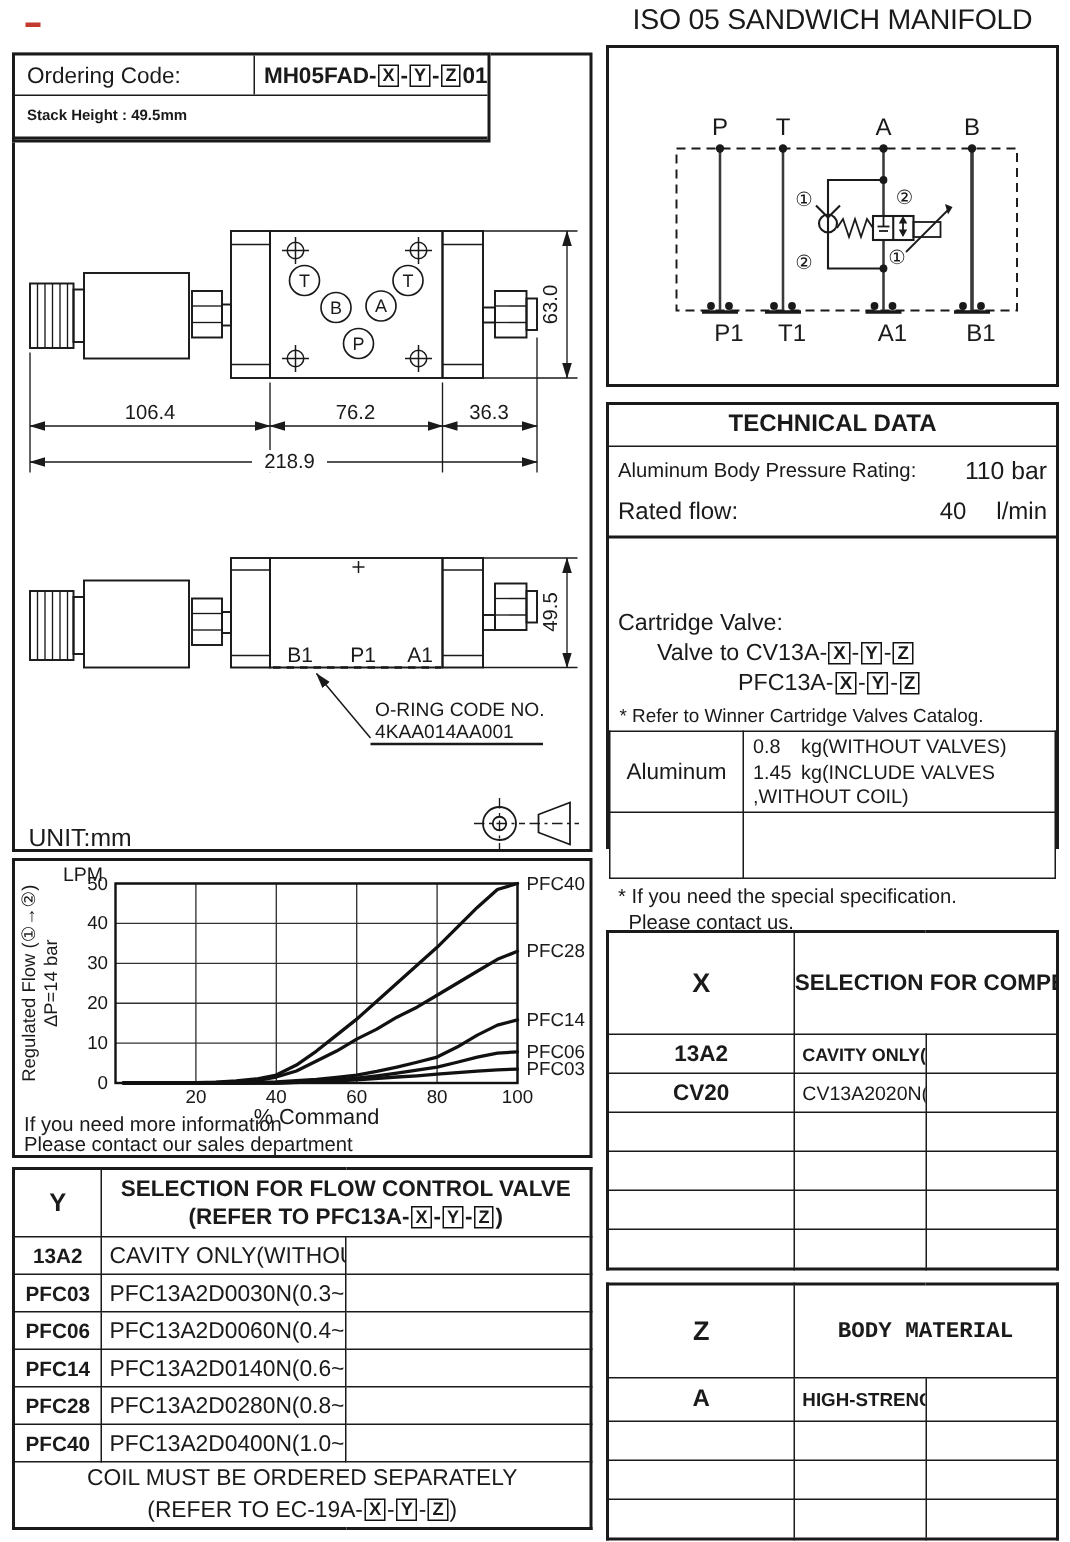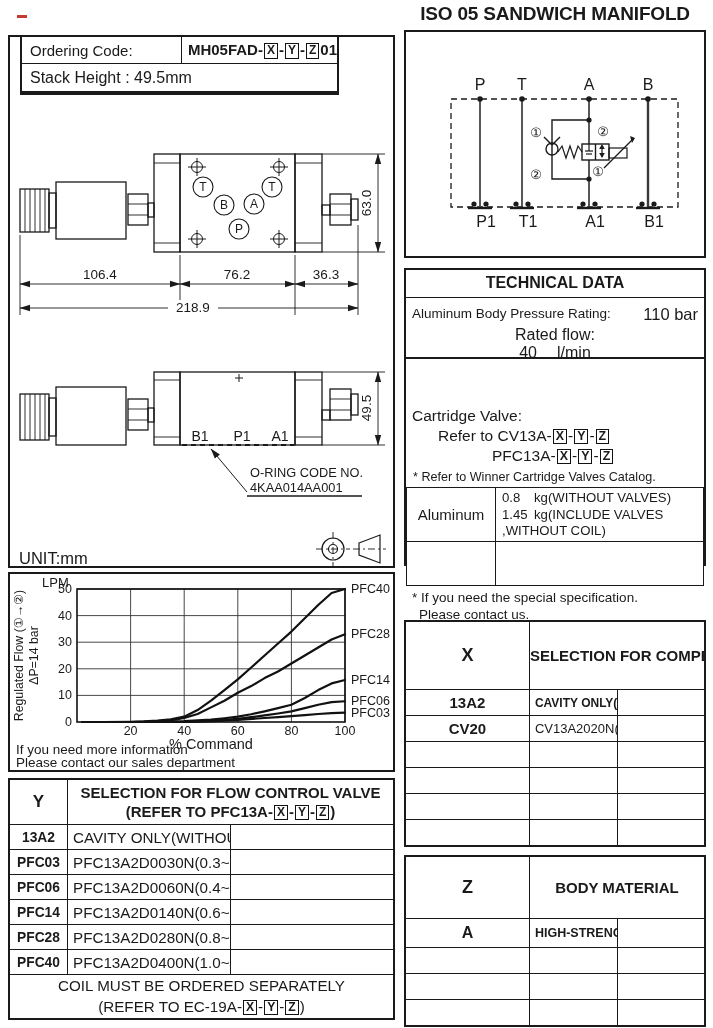--- a/index.html
+++ b/index.html
@@ -9,45 +9,45 @@
   }
   .abs{position:absolute;box-sizing:border-box;}
   .box{border:2px solid #1a1a1a;background:#fff;}
   svg{font-family:"Liberation Sans", sans-serif;}
   svg text{fill:#1a1a1a;}
 
   
   #red-mark{left:17px;top:15px;width:10px;height:3px;background:#c43a2e;}
 
   
-  #ordering{left:8px;top:35px;width:319px;z-index:3;background:#fff;border:2px solid #1a1a1a;margin-left:12px;}
+  #ordering{left:8px;top:35px;width:319px;z-index:3;background:#fff;border:2px solid #1a1a1a;}
   #ordering .row{display:flex;border-bottom:1.5px solid #1a1a1a;height:26px;align-items:center;}
   #ordering .row:last-child{border-bottom:2px solid #1a1a1a;height:27px;}
   #ordering .lab{width:152px;padding-left:8px;font-size:15px;border-right:1.5px solid #1a1a1a;height:100%;display:flex;align-items:center;}
   #ordering .val{flex:1;padding-left:6px;font-size:15px;font-weight:bold;white-space:nowrap;}
-  #ordering .stack{padding-left:8px;font-size:16px;}
+  #ordering .stack{padding-left:8px;font-size:10px;font-weight:bold;}
 
   .bx{display:inline-block;border:1.5px solid #111;padding:0 2px;margin:0 1px;
       font-weight:bold;font-size:0.8em;line-height:1.1;vertical-align:1px;}
 
   
   #drawing-box{left:8px;top:35px;width:387px;height:533px;z-index:1;}
   #chart-box{left:8px;top:572px;width:387px;height:200px;}
 
   
-  #page-title{left:404px;top:3px;width:302px;text-align:center;font-size:19px;font-weight:bold;white-space:nowrap;letter-spacing:-0.2px;}
+  #page-title{left:404px;top:3px;width:302px;text-align:center;font-size:19px;font-weight:normal;white-space:nowrap;letter-spacing:-0.2px;}
   #schematic-box{left:404px;top:30px;width:302px;height:228px;}
   #tech-box{left:404px;top:268px;width:302px;height:298px;}
   #tech-box .hd{height:27px;line-height:26px;text-align:center;font-weight:bold;font-size:16px;border-bottom:1.5px solid #1a1a1a;}
   .trow{display:flex;justify-content:space-between;align-items:center;padding:0 6px;}
   .tlab{font-size:13.5px;line-height:1.3;}
   .tval{font-size:16.5px;white-space:nowrap;}
   #tech-r1{padding-top:4px;height:24px;}
   #tech-r2{height:38px;border-bottom:2px solid #1a1a1a;}
-  #tech-r3{height:31px;border-bottom:2px solid #1a1a1a;font-size:16px;flex-direction:column;}
+  #tech-r3{height:31px;border-bottom:2px solid #1a1a1a;font-size:16px;}
   #tech-cart{padding:3px 6px 2px 6px;font-size:15.5px;line-height:1.28;margin-top:44px;}
   #tech-cart .l2{padding-left:26px;}
   #tech-cart .l3{padding-left:80px;}
   #tech-catalog{font-size:12.6px;padding:3px 2px 3px 7px;}
   table{border-collapse:collapse;table-layout:fixed;background:#fff;}
   td{border:1.2px solid #1a1a1a;overflow:hidden;white-space:nowrap;padding:0;}
   #weight-table{width:100%;}
   #weight-table td{border:1.5px solid #1a1a1a;}
   #weight-table .mat{width:88px;text-align:center;font-size:15px;}
   #weight-table .wl{font-size:13.2px;line-height:1.22;padding:2px 0 2px 6px;margin-left:40px;}
@@ -428,21 +428,21 @@
   <div class="trow" id="tech-r1">
     <div class="tlab">Aluminum Body Pressure Rating:</div>
     <div class="tval">110 bar</div>
   </div>
   <div class="trow" id="tech-r3">
     <div>Rated flow:</div>
     <div><span>40</span><span style="margin-left:20px;">l/min</span></div>
   </div>
   <div id="tech-cart">
     <div>Cartridge Valve:</div>
-    <div class="l2"><span>Refer to CV13A-</span><span class="bx">X</span><span>-</span><span class="bx">Y</span><span>-</span><span class="bx">Z</span></div>
+    <div class="l2"><span>Valve to CV13A-</span><span class="bx">X</span><span>-</span><span class="bx">Y</span><span>-</span><span class="bx">Z</span></div>
     <div class="l3"><span>PFC13A-</span><span class="bx">X</span><span>-</span><span class="bx">Y</span><span>-</span><span class="bx">Z</span></div>
   </div>
   <div id="tech-catalog">* Refer to Winner Cartridge Valves Catalog.</div>
   <table id="weight-table">
     <tbody>
         <tr>
       <td class="mat">Aluminum</td>
       <td class="wl">
         <div><span class="num">0.8</span><span>kg(WITHOUT VALVES)</span></div>
         <div><span class="num">1.45</span><span>kg(INCLUDE VALVES</span></div>
@@ -497,21 +497,21 @@
         <td></td>
         <td></td>
       </tr>
 </tbody>
   </table>
 
 <table class="abs" id="z-table">
   <tbody>
       <tr class="hd">
     <td class="selheadkey" style="font-size:18px;">Z</td>
-    <td colspan="2" style="font-size:15px;">BODY MATERIAL</td>
+    <td colspan="2" style="font-size:15px;font-family:Liberation Mono, monospace;">BODY MATERIAL</td>
   </tr>
   <tr style="height:29px;">
         <td class="selheadkey" style="font-size:16px;">A</td>
         <td class="seldesc" style="font-size:12.5px;font-weight:bold;">HIGH-STRENGTH ALUMINUM</td>
         <td></td>
       </tr>
   <tr>
         <td></td>
         <td></td>
         <td></td>

